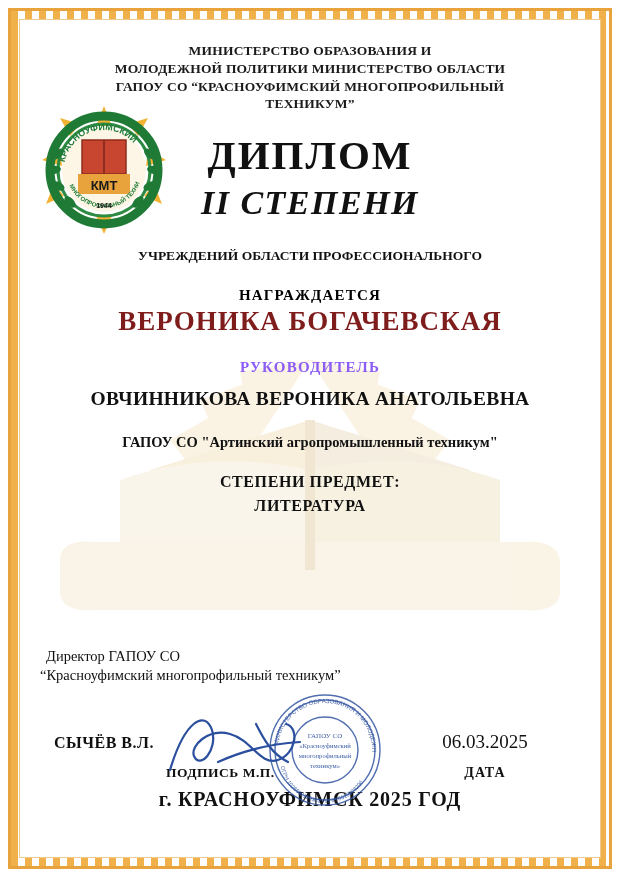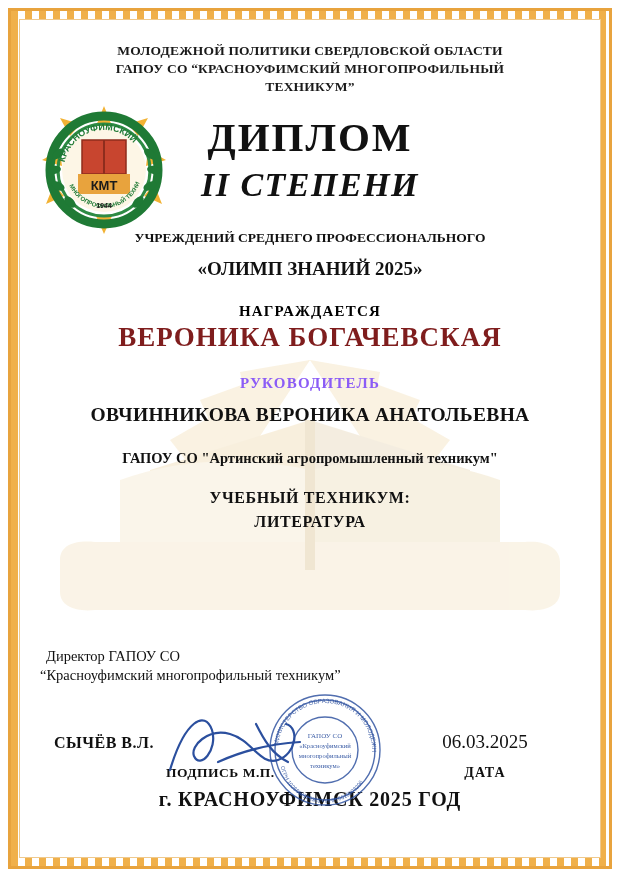--- a/index.html
+++ b/index.html
@@ -326,42 +326,42 @@
     <path id="arcBot" d="M 30 78 A 38 38 0 0 0 102 78" fill="none"></path>
     <text font-family="Liberation Sans, sans-serif" font-size="6" font-weight="bold" fill="#1f7a35">
       <textPath href="#arcBot" startOffset="4%">МНОГОПРОФИЛЬНЫЙ ТЕХНИКУМ</textPath>
     </text>
     <text x="66" y="104" text-anchor="middle" font-family="Liberation Sans, sans-serif" font-size="7" font-weight="bold" fill="#1a1a1a">1944</text>
   </svg>
 
   <div class="content">
 
     <div class="org-header">
-      <div>МОЛОДЕЖНОЙ ПОЛИТИКИ СВЕРДЛОВСКОЙ ОБЛАСТИ</div>
+      <div>МИНИСТЕРСТВО ОБРАЗОВАНИЯ И</div>
+      <div>МОЛОДЕЖНОЙ ПОЛИТИКИ МИНИСТЕРСТВО ОБЛАСТИ</div>
       <div>ГАПОУ СО “КРАСНОУФИМСКИЙ МНОГОПРОФИЛЬНЫЙ</div>
       <div>ТЕХНИКУМ”</div>
     </div>
 
     <div class="title-main">ДИПЛОМ</div>
     <div class="title-degree">II СТЕПЕНИ</div>
 
     <div class="event-block">
-      <div>УЧРЕЖДЕНИЙ СРЕДНЕГО ПРОФЕССИОНАЛЬНОГО</div>
-      <div class="event-name">«ОЛИМП ЗНАНИЙ 2025»</div>
+      <div>УЧРЕЖДЕНИЙ ОБЛАСТИ ПРОФЕССИОНАЛЬНОГО</div>
     </div>
 
     <div class="awarded-label">НАГРАЖДАЕТСЯ</div>
     <div class="recipient">ВЕРОНИКА  БОГАЧЕВСКАЯ</div>
 
     <div class="supervisor-label">РУКОВОДИТЕЛЬ</div>
     <div class="supervisor-name">ОВЧИННИКОВА ВЕРОНИКА АНАТОЛЬЕВНА</div>
 
     <div class="institution">ГАПОУ СО "Артинский агропромышленный техникум"</div>
 
-    <div class="subject-label">УЧЕБНЫЙ ТЕХНИКУМ:</div>
+    <div class="subject-label">СТЕПЕНИ ПРЕДМЕТ:</div>
     <div class="subject-value">ЛИТЕРАТУРА</div>
 
     <div class="sign-area">
       <div class="director-line1">Директор ГАПОУ СО</div>
       <div class="director-line2">“Красноуфимский многопрофильный техникум”</div>
       <div class="sign-name">СЫЧЁВ В.Л.</div>
       <div class="sign-caption">ПОДПИСЬ  М.П.</div>
       <div class="date-value">06.03.2025</div>
       <div class="date-caption">ДАТА</div>
     </div>

